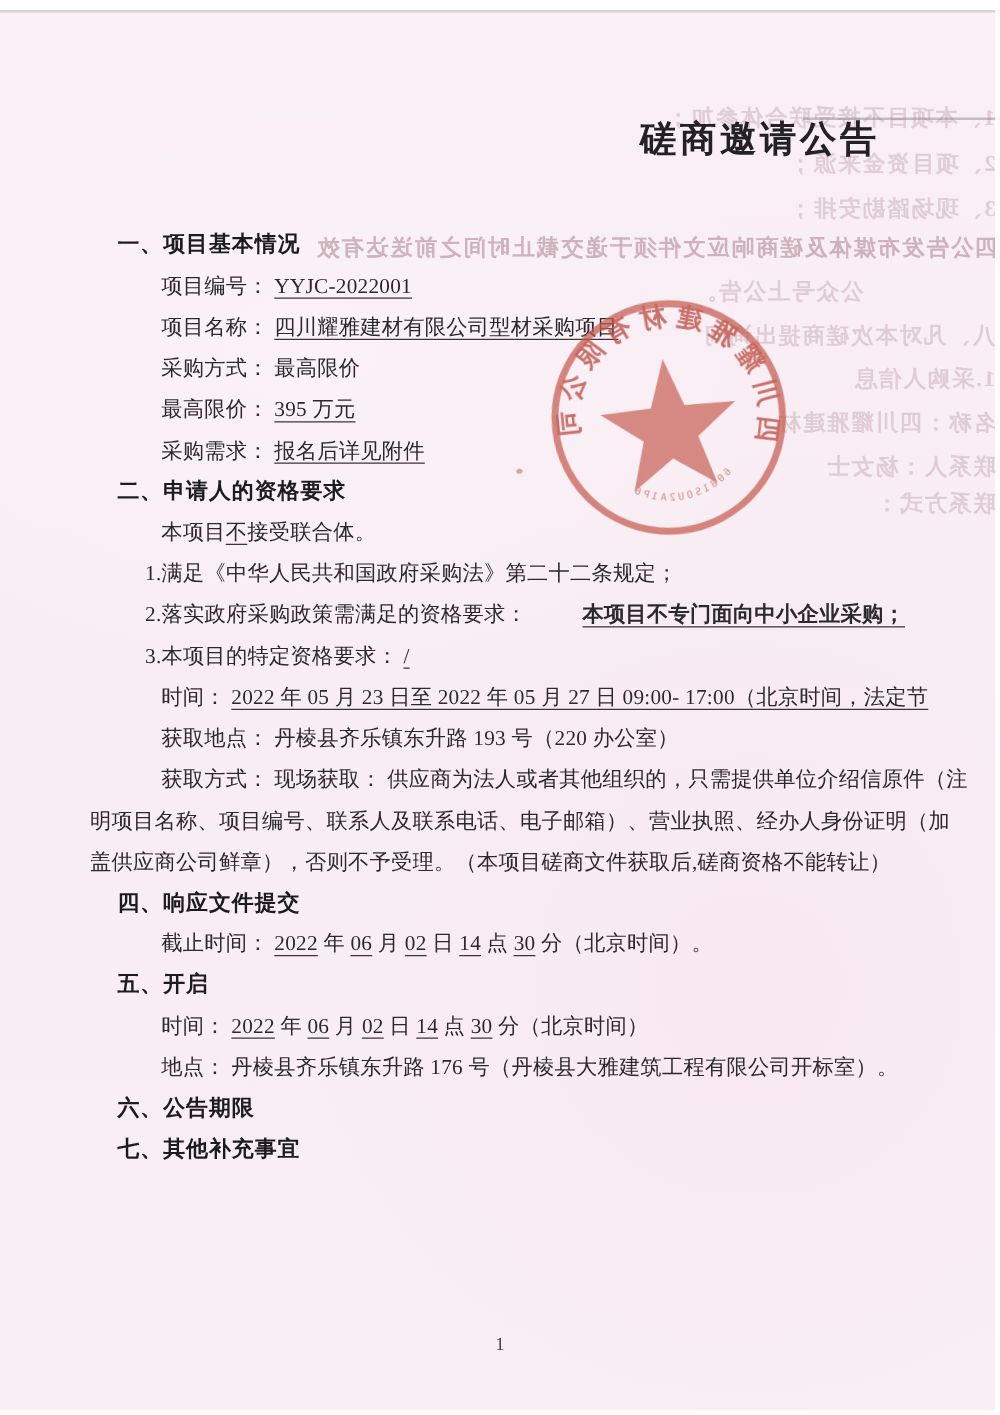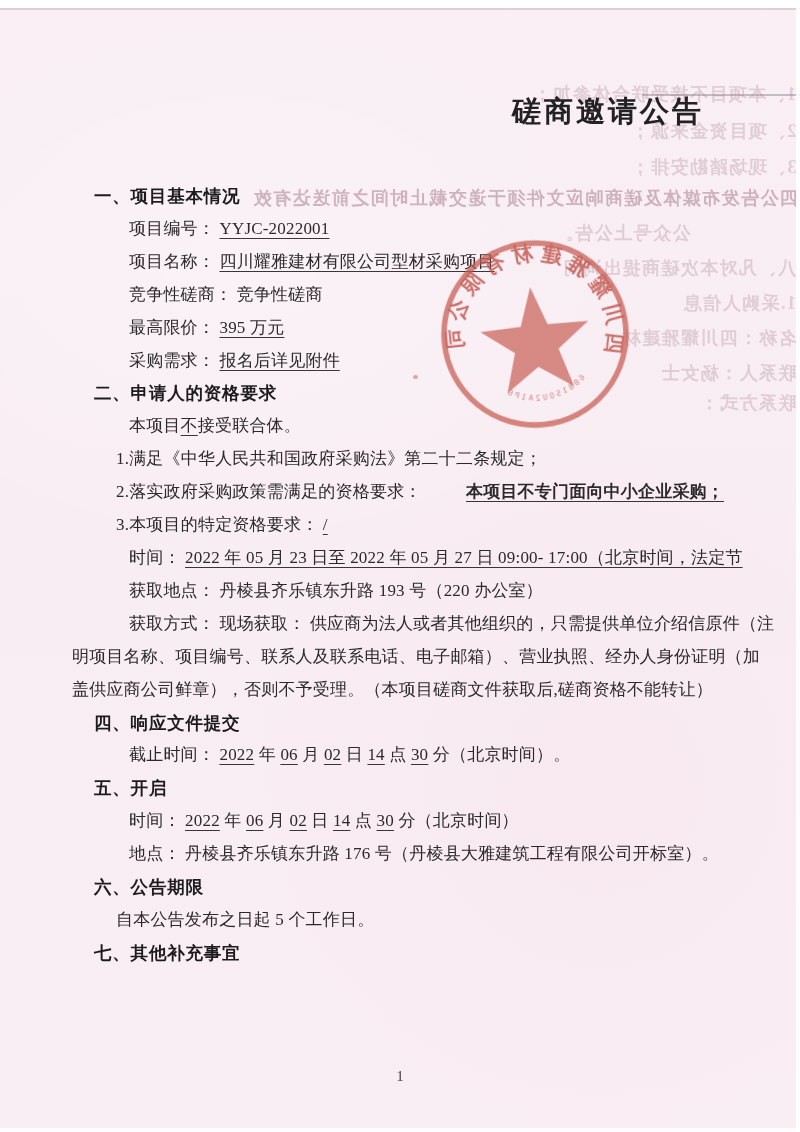--- a/index.html
+++ b/index.html
@@ -81,40 +81,39 @@
       <span class="bleed" style="top: 391px; right: 4px;">联系方式：</span>
     </div>
   <div class="bleed-rule"></div>
 
   <h1 class="title">磋商邀请公告</h1>
 
   <div class="content">
       <div class="line h"><span>一、项目基本情况</span></div>
       <div class="line i"><span>项目编号： </span><span class="u">YYJC-2022001</span></div>
       <div class="line i"><span>项目名称： </span><span class="u">四川耀雅建材有限公司型材采购项目</span></div>
-      <div class="line i"><span>竞争性磋商： 竞争性磋商</span></div>
+      <div class="line i"><span>采购方式： 最高限价</span></div>
       <div class="line i"><span>最高限价： </span><span class="u">395 万元</span></div>
       <div class="line i"><span>采购需求： </span><span class="u">报名后详见附件</span></div>
       <div class="line h"><span>二、申请人的资格要求</span></div>
       <div class="line i"><span>本项目</span><span class="u">不</span><span>接受联合体。</span></div>
       <div class="line n"><span>1.满足《中华人民共和国政府采购法》第二十二条规定；</span></div>
       <div class="line n"><span>2.落实政府采购政策需满足的资格要求： </span><span class="u b">本项目不专门面向中小企业采购；</span></div>
       <div class="line n"><span>3.本项目的特定资格要求： </span><span class="u">/</span></div>
       <div class="line i"><span>时间： </span><span class="u">2022 年 05 月 23 日至 2022 年 05 月 27 日 09:00- 17:00（北京时间，法定节</span></div>
       <div class="line i"><span>获取地点： 丹棱县齐乐镇东升路 193 号（220 办公室）</span></div>
       <div class="line i"><span>获取方式： 现场获取： 供应商为法人或者其他组织的，只需提供单位介绍信原件（注</span></div>
       <div class="line c"><span>明项目名称、项目编号、联系人及联系电话、电子邮箱）、营业执照、经办人身份证明（加</span></div>
       <div class="line c"><span>盖供应商公司鲜章），否则不予受理。（本项目磋商文件获取后,磋商资格不能转让）</span></div>
       <div class="line h"><span>四、响应文件提交</span></div>
       <div class="line i"><span>截止时间： </span><span class="u">2022</span><span> 年 </span><span class="u">06</span><span> 月 </span><span class="u">02</span><span> 日 </span><span class="u">14</span><span> 点 </span><span class="u">30</span><span> 分（北京时间）。</span></div>
       <div class="line h"><span>五、开启</span></div>
       <div class="line i"><span>时间： </span><span class="u">2022</span><span> 年 </span><span class="u">06</span><span> 月 </span><span class="u">02</span><span> 日 </span><span class="u">14</span><span> 点 </span><span class="u">30</span><span> 分（北京时间）</span></div>
       <div class="line i"><span>地点： 丹棱县齐乐镇东升路 176 号（丹棱县大雅建筑工程有限公司开标室）。</span></div>
       <div class="line h"><span>六、公告期限</span></div>
-      <div class="line n"><span>自本公告发布之日起 5 个工作日。</span></div>
       <div class="line h"><span>七、其他补充事宜</span></div>
     </div>
 
   <div class="seal">
     <svg viewBox="0 0 196 196" width="196" height="196">
       <defs>
         <path id="arcTop" d="M 31,126 A 73,73 0 1 1 165,126" fill="none"></path>
         <path id="arcBottom" d="M 47,141 A 67,67 0 0 0 149,141" fill="none"></path>
       </defs>
       <circle cx="98" cy="98" r="91" fill="none" stroke="#c65a4f" stroke-width="5.5" stroke-opacity="0.82"></circle>

